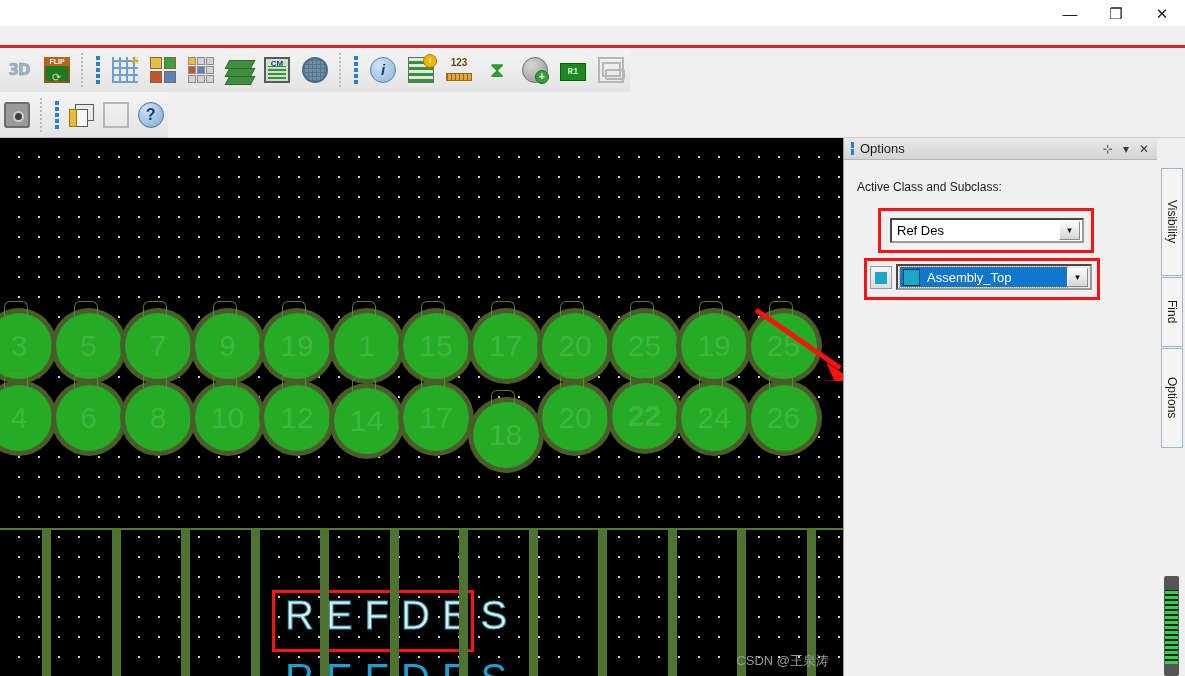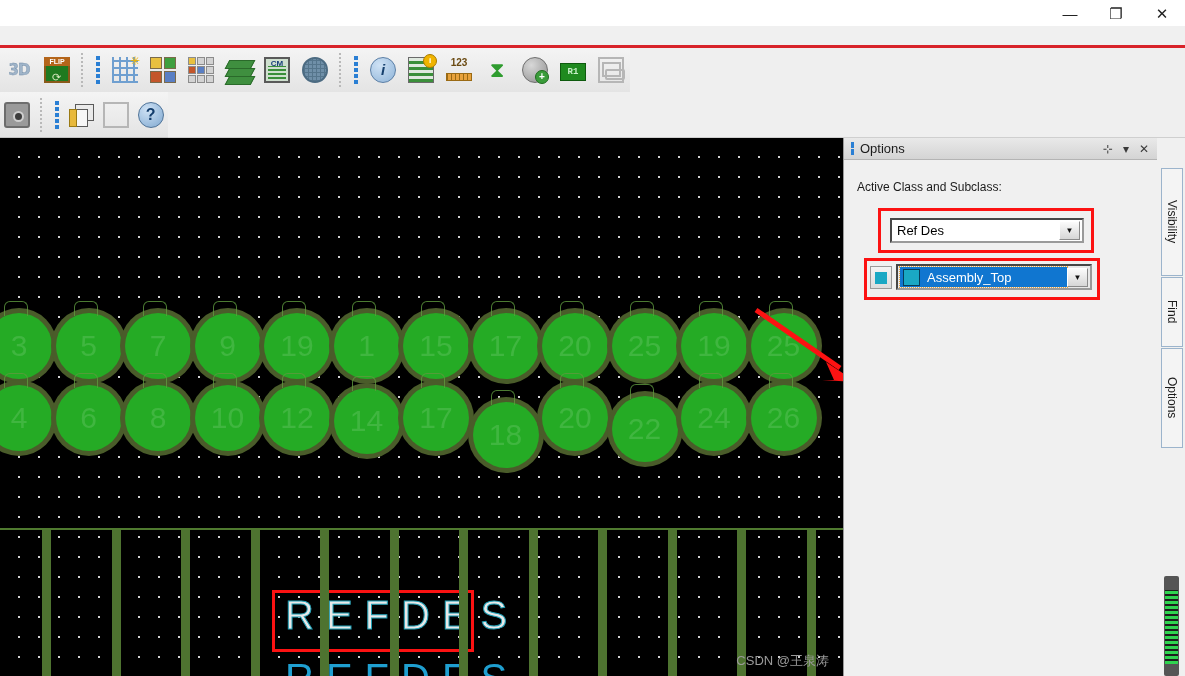--- a/index.html
+++ b/index.html
@@ -387,21 +387,21 @@
           <span class="num">17</span>
         </div>
         <div class="pad" style="left: 472.5px; top: 264px;">
           <span class="lead"></span>
           <span class="num">18</span>
         </div>
         <div class="pad" style="left: 542px; top: 247px;">
           <span class="lead"></span>
           <span class="num">20</span>
         </div>
-        <div class="pad" style="left: 611.5px; top: 258px;">
+        <div class="pad" style="left: 611.5px; top: 245px; font-weight: bold;">
           <span class="lead"></span>
           <span class="num">22</span>
         </div>
         <div class="pad" style="left: 681px; top: 247px;">
           <span class="lead"></span>
           <span class="num">24</span>
         </div>
         <div class="pad" style="left: 750.5px; top: 247px;">
           <span class="lead"></span>
           <span class="num">26</span>

